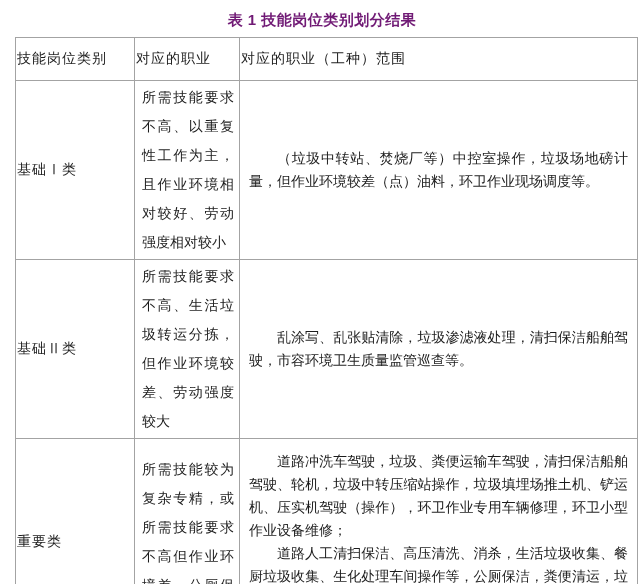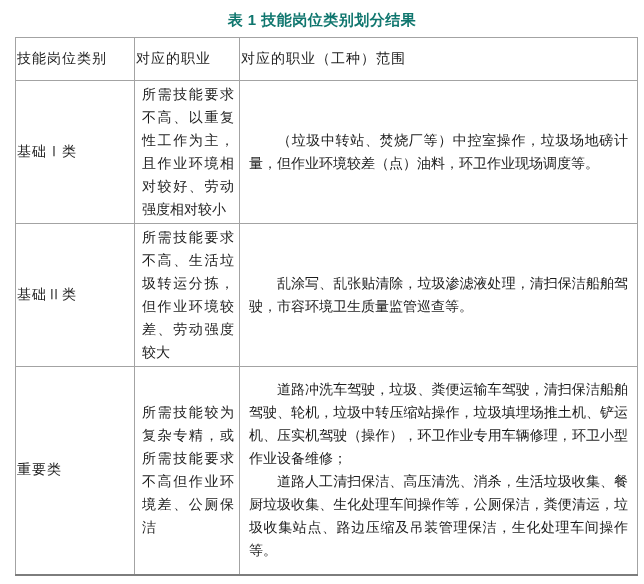--- a/index.html
+++ b/index.html
@@ -19,21 +19,21 @@
     width: 644px;
     height: 584px;
   }
   .caption {
     padding-top: 11px;
     height: 26px;
     text-align: center;
     font-family: "Liberation Sans", sans-serif;
     font-weight: bold;
     font-size: 15px;
-    color: #0f766e;
+    color: #701a75;
     letter-spacing: 0.5px;
   }
   table.tbl {
     border-collapse: collapse;
     table-layout: fixed;
     margin-left: 15px;
     width: 622px;
     border: 1px solid #858585;
     border-bottom: 2px solid #7d7d7d;
   }
@@ -56,21 +56,21 @@
     font-weight: normal;
     text-align: left;
     letter-spacing: 1px;
   }
   td.cat {
     text-align: left;
     letter-spacing: 1px;
   }
   td.std {
     padding: 2px 5px 2px 7px;
-    line-height: 23px;
+    line-height: 29px;
     text-align: justify;
   }
   td.scp {
     padding: 2px 9px 2px 9px;
     line-height: 23px;
   }
   td.scp p {
     margin: 0;
     text-indent: 2em;
     text-align: justify;

